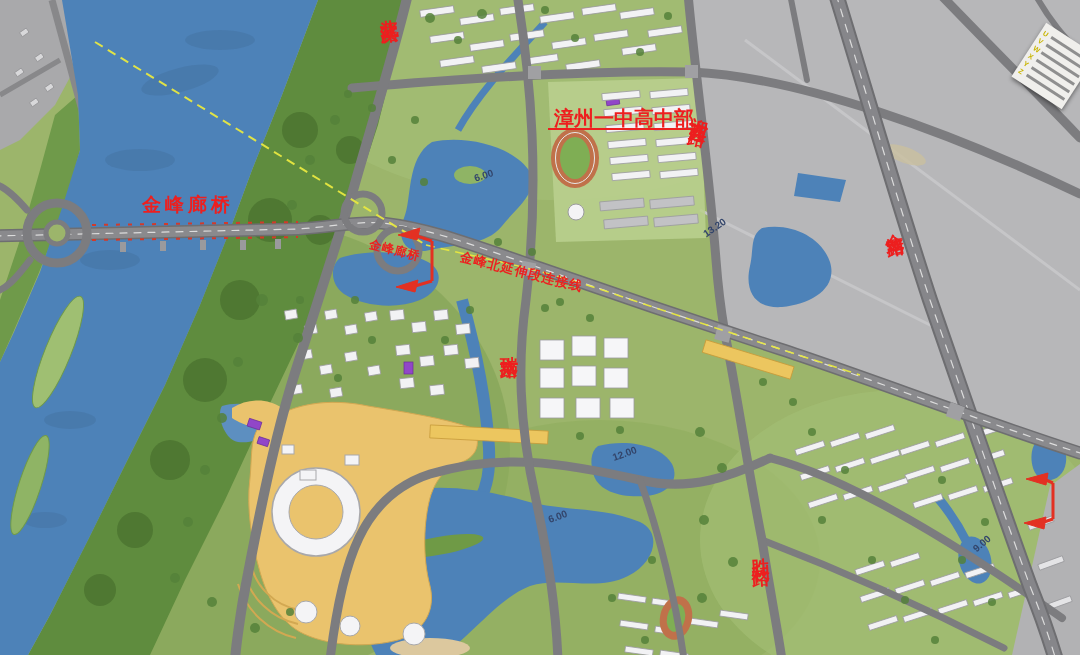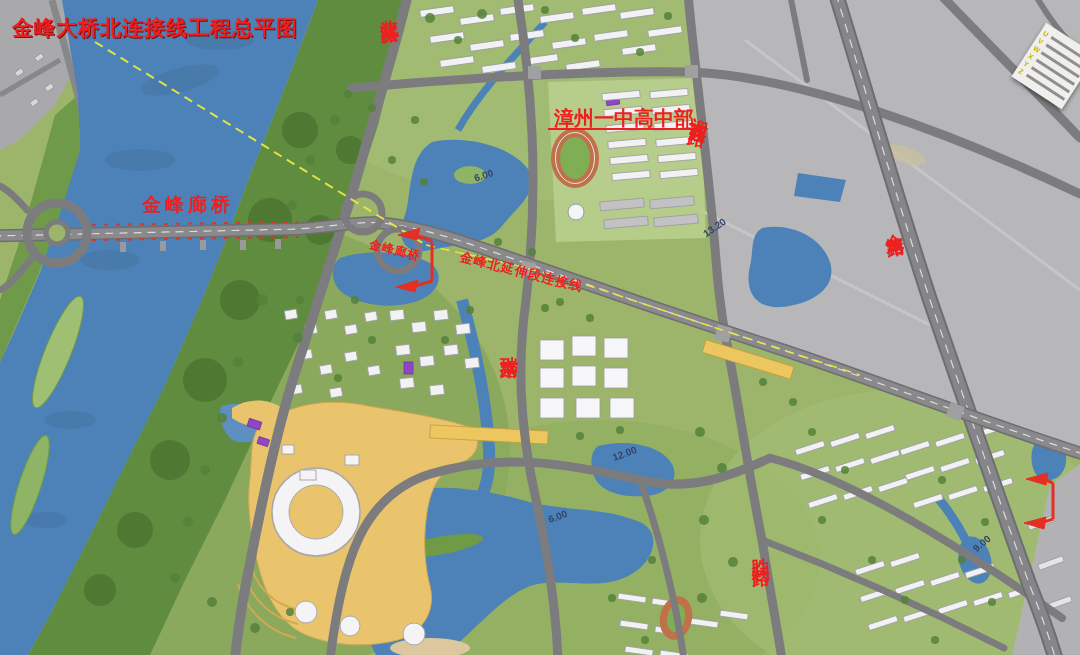--- a/index.html
+++ b/index.html
@@ -384,21 +384,20 @@
   </g>
   <g stroke="#e33022" fill="#e33022">
     <line x1="1053" y1="483" x2="1053" y2="519" stroke-width="3"></line>
     <line x1="1046" y1="480" x2="1053" y2="483" stroke-width="3"></line>
     <polygon points="1026,479 1048,473 1046,485"></polygon>
     <line x1="1044" y1="522" x2="1053" y2="519" stroke-width="3"></line>
     <polygon points="1024,523 1046,517 1044,529"></polygon>
   </g>
 </svg>
 
-<div id="lbl-title" class="red">金峰大桥北连接线工程总平图</div>
 <div id="school-strike"></div>
 <div id="lbl-school" class="red">漳州一中高中部</div>
 <div id="lbl-bjb" class="red vert">北江滨路</div>
 <div id="lbl-ybx" class="red vert">迎宾西路</div>
 <div id="lbl-jflq" class="red">金峰廊桥</div>
 <div id="lbl-jflq-s" class="red">金峰廊桥</div>
 <div id="lbl-jfbys" class="red">金峰北延伸段连接线</div>
 <div id="lbl-jt" class="red vert">金塘路</div>
 <div id="lbl-rj" class="red vert">瑞京路</div>
 <div id="lbl-sl" class="red vert">胜利路</div>

